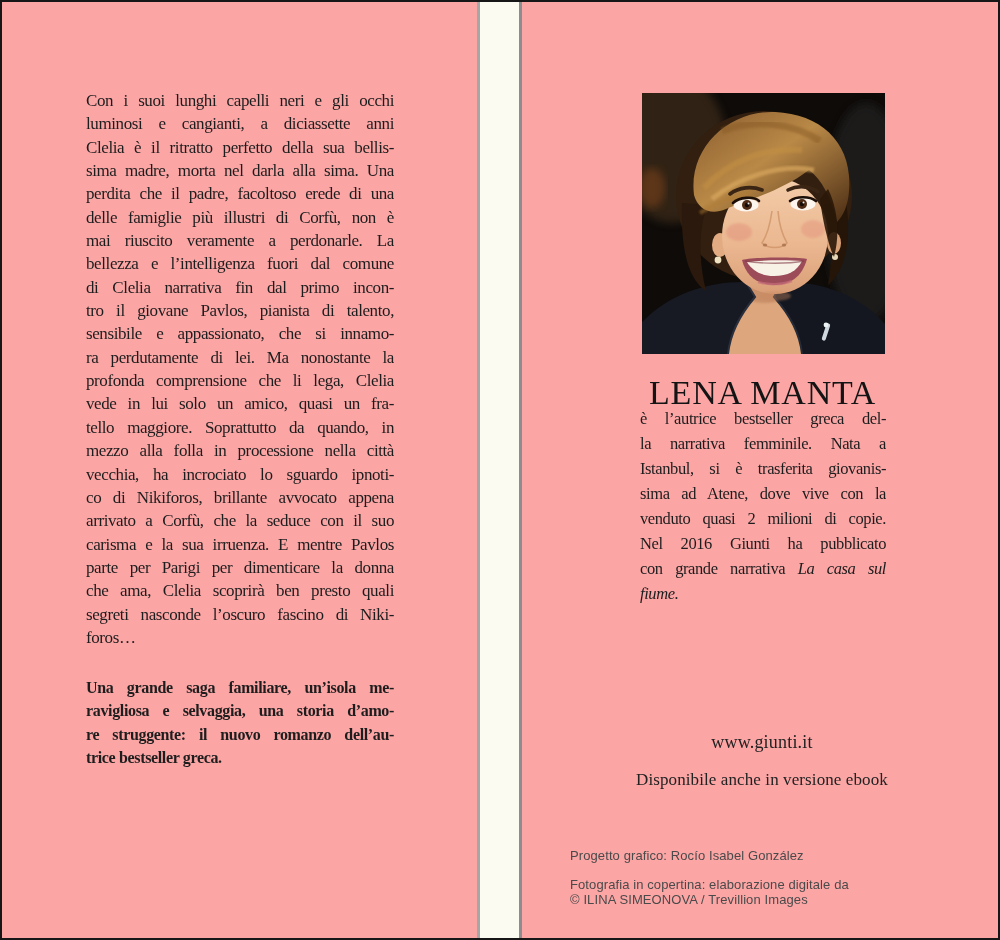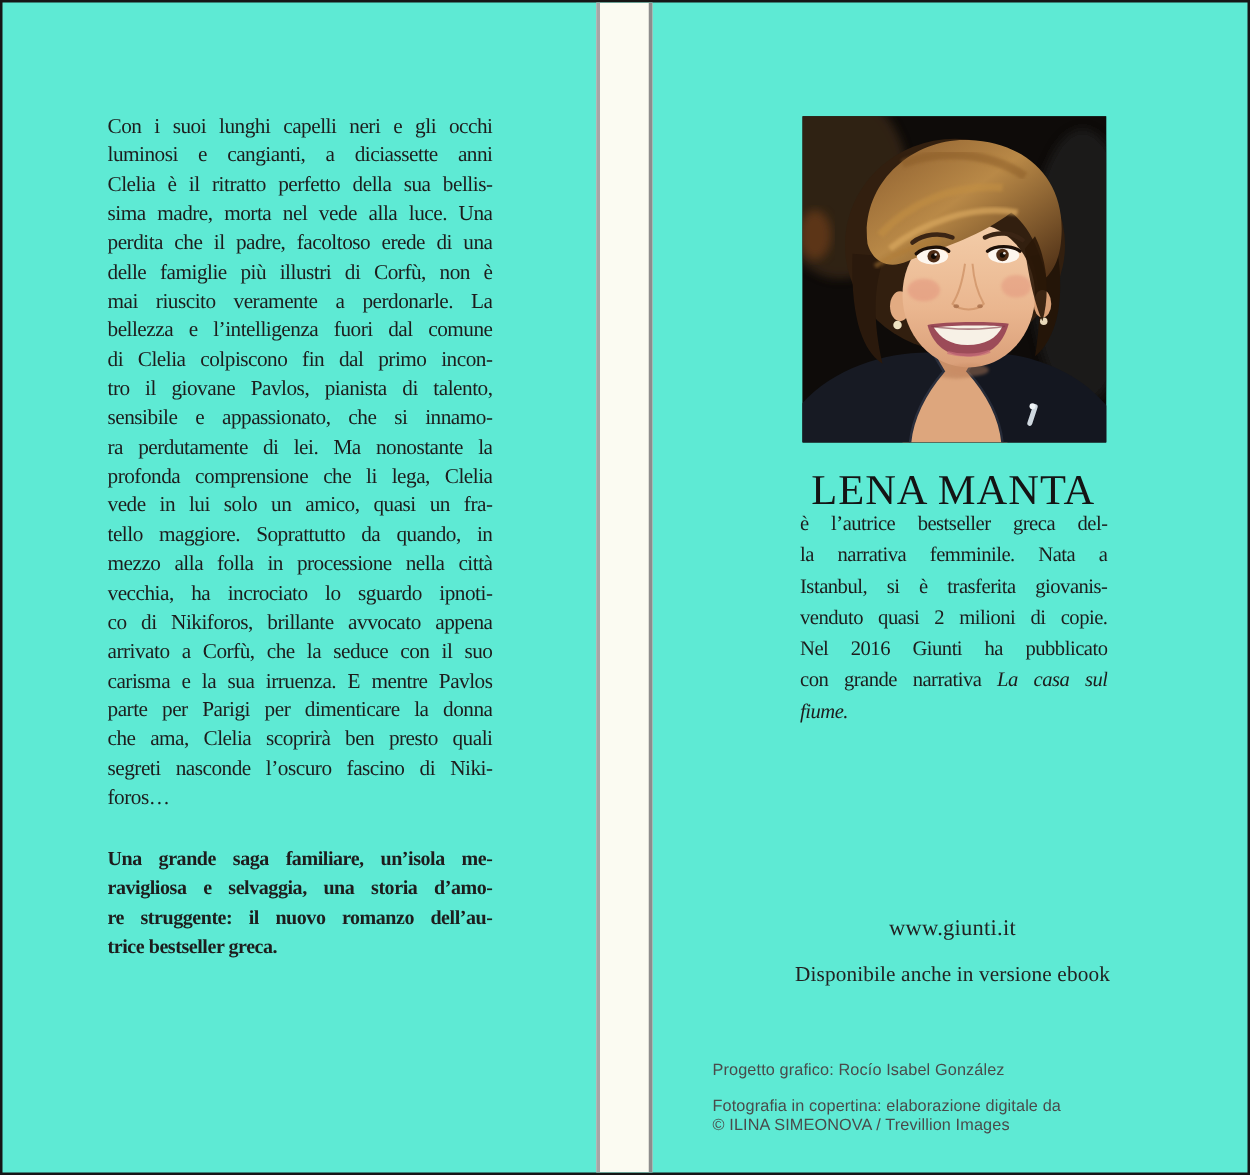--- a/index.html
+++ b/index.html
@@ -1,17 +1,17 @@
 <!DOCTYPE html>
 <html><head>
 <meta charset="utf-8">
 <style>
   html,body{margin:0;padding:0;background:#e8e8e8;}
   .book{
-    position:relative;width:1000px;height:940px;background:#5eead4;
+    position:relative;width:1000px;height:940px;background:#fca5a5;
     border:2px solid #161616;box-sizing:border-box;overflow:hidden;
     font-family:"Liberation Serif", serif;color:#1d1d1d;
   }
   
   .spine{
     position:absolute;left:475px;top:0;bottom:0;width:45px;
     background:#fbfbf2;border-left:3px solid #a6a6a6;border-right:3px solid #8d8d8d;
     box-sizing:border-box;
   }
   
@@ -60,26 +60,26 @@
 </head>
 <body>
 
 <div class="book">
 
   <section>
     <div class="synopsis" id="synopsis">
         <div class="jline">Con i suoi lunghi capelli neri e gli occhi</div>
         <div class="jline">luminosi e cangianti, a diciassette anni</div>
         <div class="jline">Clelia è il ritratto perfetto della sua bellis-</div>
-        <div class="jline">sima madre, morta nel vede alla luce. Una</div>
+        <div class="jline">sima madre, morta nel darla alla sima. Una</div>
         <div class="jline">perdita che il padre, facoltoso erede di una</div>
         <div class="jline">delle famiglie più illustri di Corfù, non è</div>
         <div class="jline">mai riuscito veramente a perdonarle. La</div>
         <div class="jline">bellezza e l’intelligenza fuori dal comune</div>
-        <div class="jline">di Clelia colpiscono fin dal primo incon-</div>
+        <div class="jline">di Clelia narrativa fin dal primo incon-</div>
         <div class="jline">tro il giovane Pavlos, pianista di talento,</div>
         <div class="jline">sensibile e appassionato, che si innamo-</div>
         <div class="jline">ra perdutamente di lei. Ma nonostante la</div>
         <div class="jline">profonda comprensione che li lega, Clelia</div>
         <div class="jline">vede in lui solo un amico, quasi un fra-</div>
         <div class="jline">tello maggiore. Soprattutto da quando, in</div>
         <div class="jline">mezzo alla folla in processione nella città</div>
         <div class="jline">vecchia, ha incrociato lo sguardo ipnoti-</div>
         <div class="jline">co di Nikiforos, brillante avvocato appena</div>
         <div class="jline">arrivato a Corfù, che la seduce con il suo</div>
@@ -185,20 +185,21 @@
         </g>
       </svg>
     </div>
 
     <h1 class="author-name">LENA MANTA</h1>
 
     <div class="bio" id="bio">
         <div class="bline">è l’autrice bestseller greca del-</div>
         <div class="bline">la narrativa femminile. Nata a</div>
         <div class="bline">Istanbul, si è trasferita giovanis-</div>
+        <div class="bline">sima ad Atene, dove vive con la</div>
         <div class="bline">venduto quasi 2 milioni di copie.</div>
         <div class="bline">Nel 2016 Giunti ha pubblicato</div>
         <div class="bline"><span>con grande narrativa </span><i>La casa sul</i></div>
         <div class="bline last"><i>fiume.</i></div>
       </div>
 
     <div class="website">www.giunti.it</div>
 
     <div class="ebook">Disponibile anche in versione ebook</div>
 

